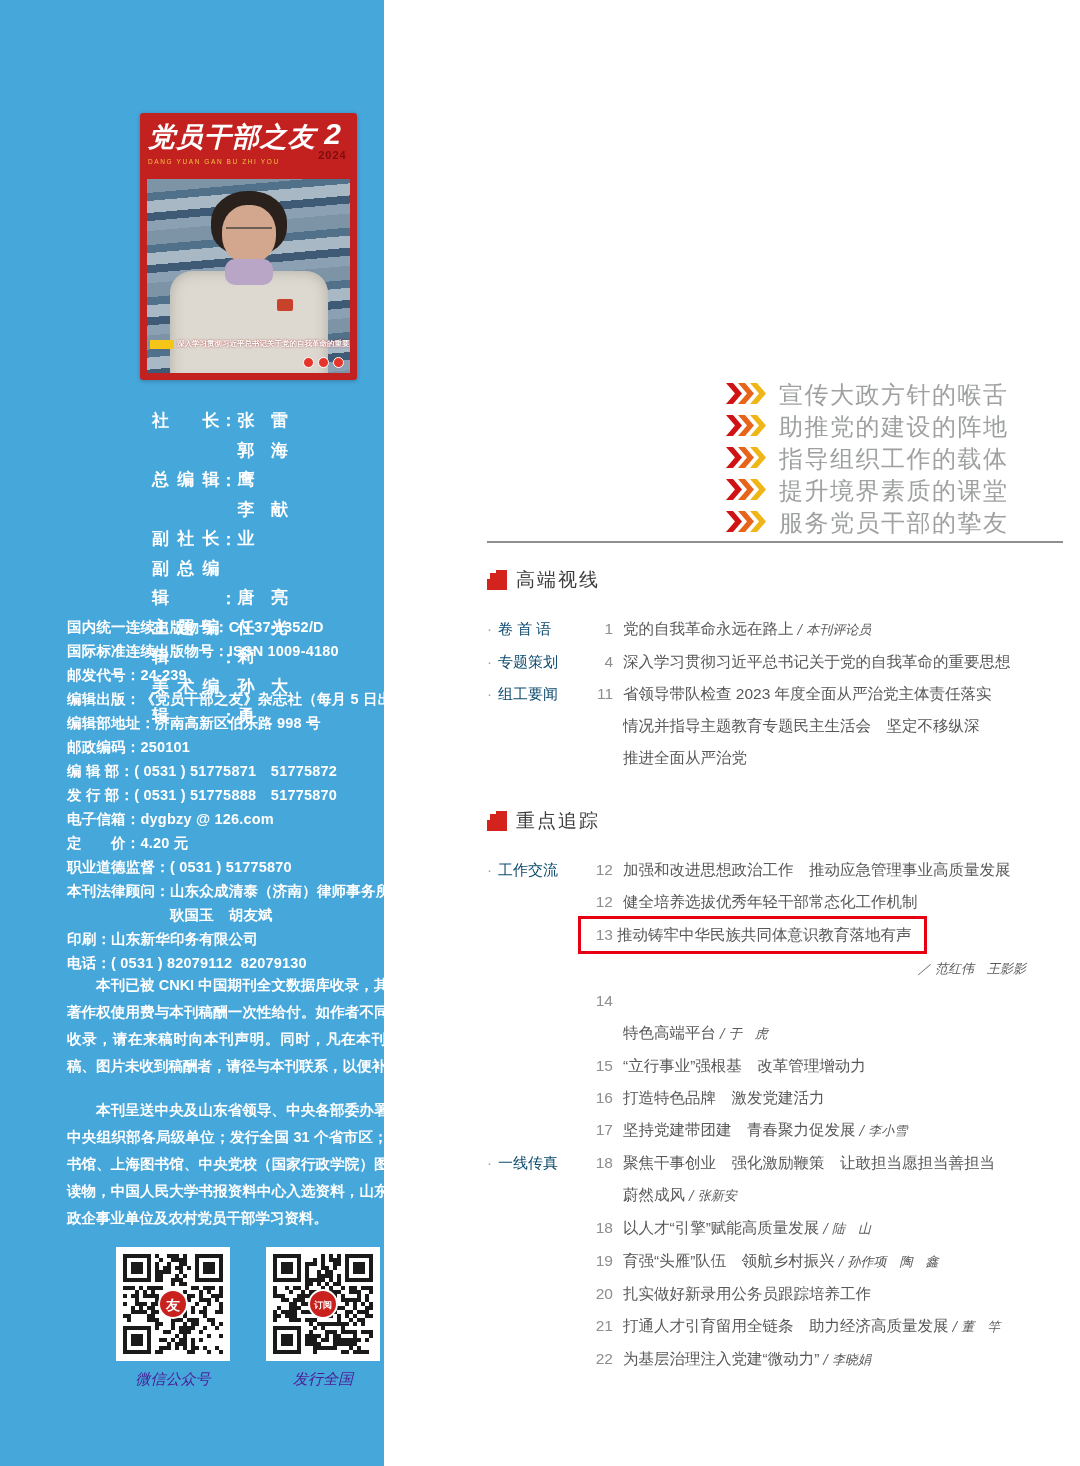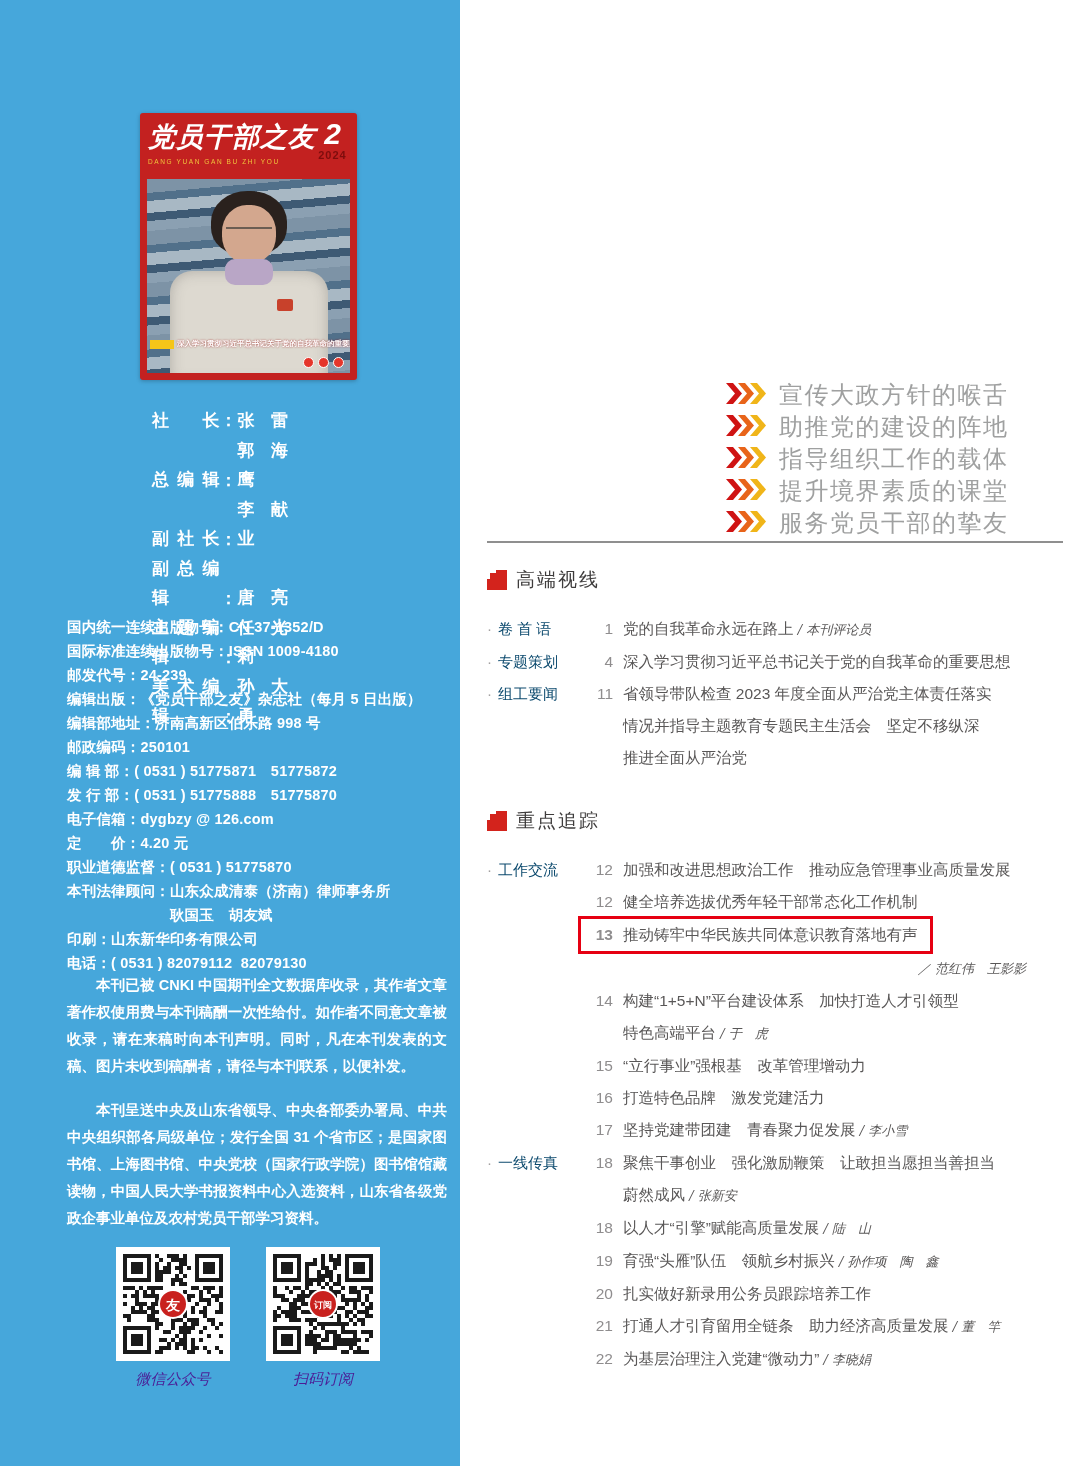--- a/index.html
+++ b/index.html
@@ -1,19 +1,19 @@
 <!DOCTYPE html>
 <html><head>
 <meta charset="utf-8">
 <style>
   html,body{margin:0;padding:0;background:#e8e8e8;}
   .page{position:relative;width:1080px;height:1466px;background:#ffffff;overflow:hidden;
         font-family:"Liberation Sans",sans-serif;}
   
-  .left-panel{position:absolute;left:0;top:0;width:460px;height:1466px;background:#46a7db;color:#fff;}
+  .left-panel{position:absolute;left:0;top:0;width:384px;height:1466px;background:#46a7db;color:#fff;}
   
   .cover{position:absolute;left:140px;top:113px;width:217px;height:267px;background:#c32120;
          border-radius:3px;box-shadow:0 1px 4px rgba(0,0,0,.25);}
   .cover-head{position:absolute;left:8px;right:8px;top:6px;height:58px;display:flex;}
   .cover-title-wrap{flex:1;}
   .cover-title{font-family:"DejaVu Serif",serif;font-style:italic;font-weight:bold;
                font-size:27px;color:#fff;letter-spacing:1px;white-space:nowrap;}
   .cover-pinyin{font-size:6.5px;color:#f0c43c;letter-spacing:1.6px;margin-top:3px;white-space:nowrap;}
   .cover-issue{width:44px;text-align:center;}
   .issue-no{font-size:30px;line-height:30px;font-weight:bold;font-style:italic;color:#fff;}
@@ -68,21 +68,21 @@
   .sec-icon i::after{content:'';position:absolute;right:0;bottom:0;width:6px;height:6px;background:#d3231c;}
   .toc-row{display:flex;font-size:15.5px;line-height:32px;color:#595757;}
   .toc-cat{width:96px;flex:0 0 auto;color:#0c4a6e;font-size:15px;position:relative;padding-left:11px;
            box-sizing:border-box;white-space:nowrap;}
   .toc-row.has-cat .toc-cat::before{content:'·';position:absolute;left:0;color:#a3a1a1;}
   .toc-pg{width:30px;flex:0 0 auto;text-align:right;color:#8f8d8e;margin-right:10px;}
   .toc-text{flex:1;white-space:nowrap;}
   .toc-author{font-family:"DejaVu Serif",serif;font-style:italic;font-size:13px;color:#595757;}
   .toc-row.author-row .toc-text{text-align:right;padding-right:46px;}
   .hl-wrap{display:flex;border:3px solid #e60012;padding:0 12px 0 2px;margin:-2px 0 -2px -5px;}
-  .hl-wrap .toc-pg{margin-right:10px;font-weight:bold;}
+  .hl-wrap .toc-pg{margin-right:4px;}
 </style>
 </head>
 <body>
 
 <div class="page">
 
   <aside class="left-panel">
 
     <div class="cover">
       <div class="cover-head">
@@ -587,21 +587,21 @@
               <rect x="79" y="7" width="28" height="28" fill="#1a1a1a"></rect>
               <rect x="83" y="11" width="20" height="20" fill="#fff"></rect>
               <rect x="87" y="15" width="12" height="12" fill="#1a1a1a"></rect>
               <rect x="7" y="79" width="28" height="28" fill="#1a1a1a"></rect>
               <rect x="11" y="83" width="20" height="20" fill="#fff"></rect>
               <rect x="15" y="87" width="12" height="12" fill="#1a1a1a"></rect>
               <circle cx="57" cy="57" r="14" fill="#c9211e" stroke="#fff" stroke-width="2"></circle>
               <text x="57" y="57.5" text-anchor="middle" dominant-baseline="central" fill="#fff" font-size="9" font-weight="bold" font-family="Liberation Sans,sans-serif">订阅</text>
             </svg>
           </div>
-          <div class="qr-caption">扫码订阅</div>
+          <div class="qr-caption">发行全国</div>
         </div>
       </div>
 
   </aside>
 
   <main class="right-panel">
 
     <div class="slogans" id="slogan-list">
         <div class="slogan-row">
           <span class="slogan-chevrons"><svg width="42" height="21" viewBox="0 0 42 21" xmlns="http://www.w3.org/2000/svg">
@@ -706,21 +706,20 @@
             </span>
           </div>
           <div class="toc-row author-row">
             <span class="toc-cat"></span>
             <span class="toc-pg"></span>
             <span class="toc-text"><span class="toc-author">／ 范红伟　王影影</span></span>
           </div>
           <div class="toc-row">
             <span class="toc-cat"></span>
             <span class="toc-pg">14</span>
-            <span class="toc-text">构建“1+5+N”平台建设体系　加快打造人才引领型</span>
           </div>
           <div class="toc-row">
             <span class="toc-cat"></span>
             <span class="toc-pg"></span>
             <span class="toc-text">特色高端平台<span class="toc-author"> / 于　虎</span></span>
           </div>
           <div class="toc-row">
             <span class="toc-cat"></span>
             <span class="toc-pg">15</span>
             <span class="toc-text">“立行事业”强根基　改革管理增动力</span>

